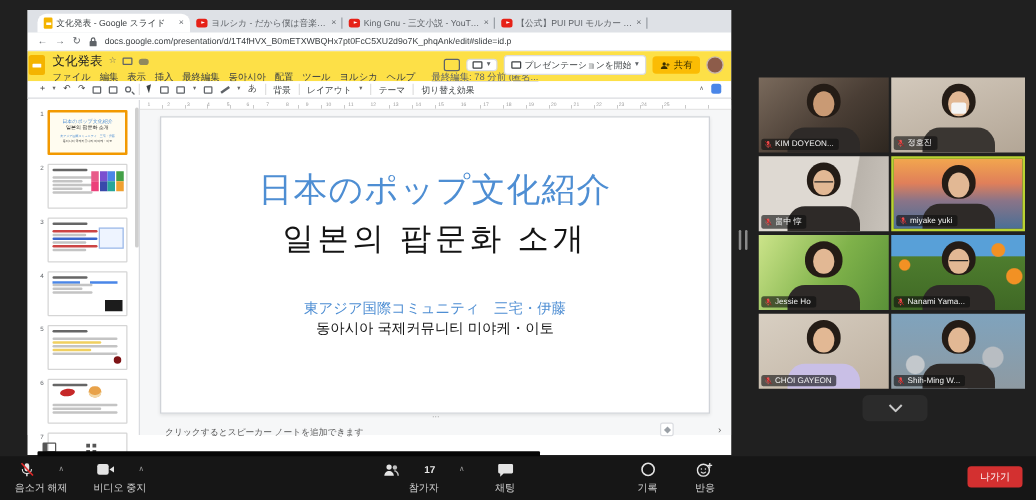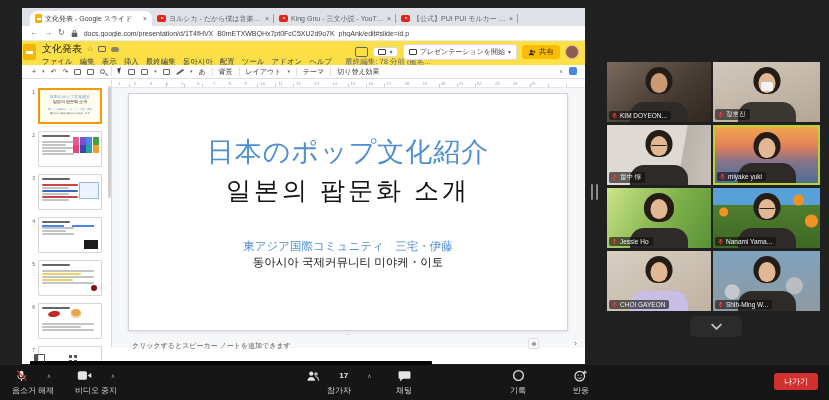--- a/index.html
+++ b/index.html
@@ -161,21 +161,21 @@
   .zlabel{font-size:8px;color:#d4d4d4;white-space:nowrap;}
   .zcaret{font-size:6px;color:#9a9a9a;line-height:6px;}
   .zcount{font-size:8px;font-weight:bold;color:#e8e8e8;}
   .zb-mic{left:4px;width:58px;}
   .zb-cam{left:66px;width:60px;}
   .zb-part{left:303px;width:72px;}
   .zb-chat{left:384px;width:40px;}
   .zb-share .zlabel{color:#1dbf5f;}
   .zb-share{left:424px;width:50px;}
   .zb-rec{left:499px;width:38px;}
-  .zb-react{left:562px;width:38px;}
+  .zb-react{left:545px;width:38px;}
   .leave-btn{position:absolute;right:11px;top:8px;background:#d33030;color:#fff;font-size:8px;padding:3px 10px;border-radius:3px;border:none;}
 </style>
 </head>
 <body>
 
 <div class="stage">
 
   <div class="browser">
 
     <div class="tabbar">
@@ -223,21 +223,21 @@
         </div>
         <div class="menu-row">
           <span>ファイル</span>
           <span>編集</span>
           <span>表示</span>
           <span>挿入</span>
           <span>最終編集</span>
           <span>동아시아</span>
           <span>配置</span>
           <span>ツール</span>
-          <span>アドオン</span>
+          <span>ヨルシカ</span>
           <span>ヘルプ</span>
           <span class="last-edit">最終編集: 78 分前 (匿名...</span>
         </div>
       </div>
       <div class="header-right">
         <span class="hr-ic"></span>
         <span class="hr-pill">
           <span class="ppt-ic"></span>
           <span class="caret">▾</span>
         </span>

